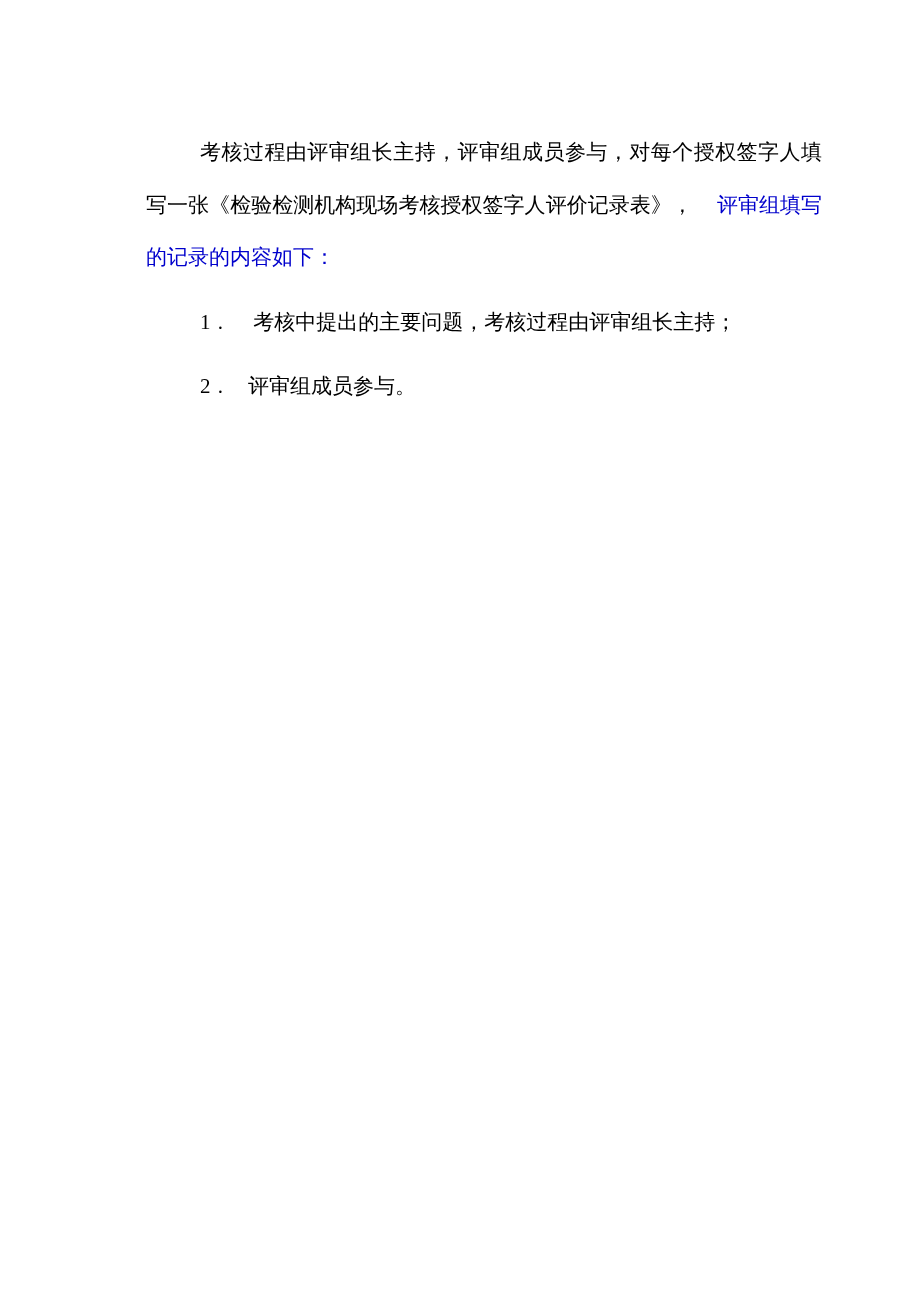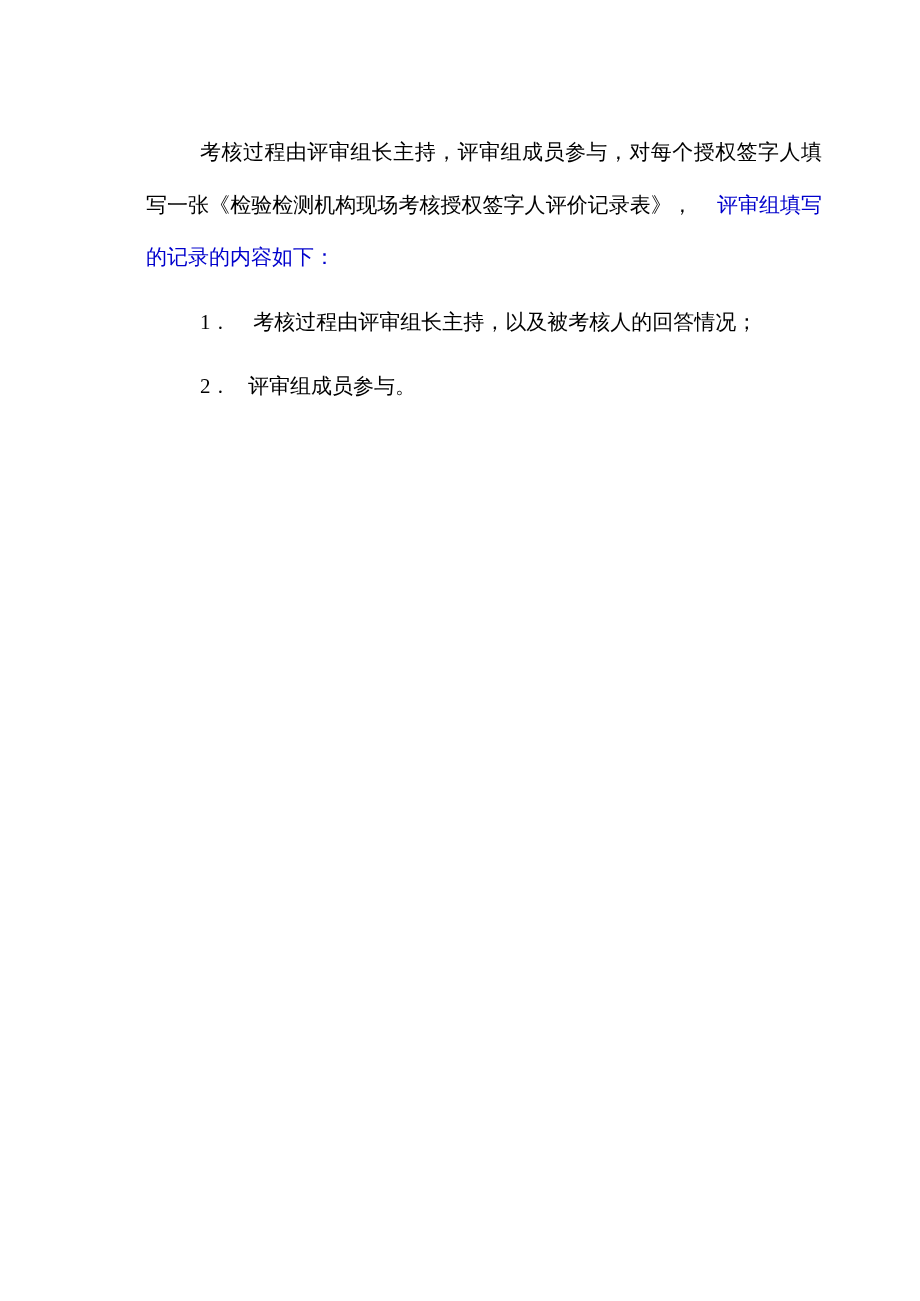--- a/index.html
+++ b/index.html
@@ -37,18 +37,18 @@
     }
   </style>
 </head>
 <body>
 
 <p class="paragraph">
   <span>考核过程由评审组长主持，评审组成员参与，对每个授权签字人填写一张《检验检测机构现场考核授权签字人评价记录表》，</span><span class="highlight">评审组填写的记录的内容如下：</span>
 </p>
 
 <p class="list-item">
-  <span class="list-spacing">1 .</span><span> 考核过程由评审组长主持，以及被考核人的回答情况；</span>
+  <span class="list-spacing">1 .</span><span> 考核中提出的主要问题，考核过程由评审组长主持；</span>
 </p>
 
 <p class="list-item">
   <span class="list-spacing">2 .</span><span>评审组成员参与。</span>
 </p>
 
 </body></html>

